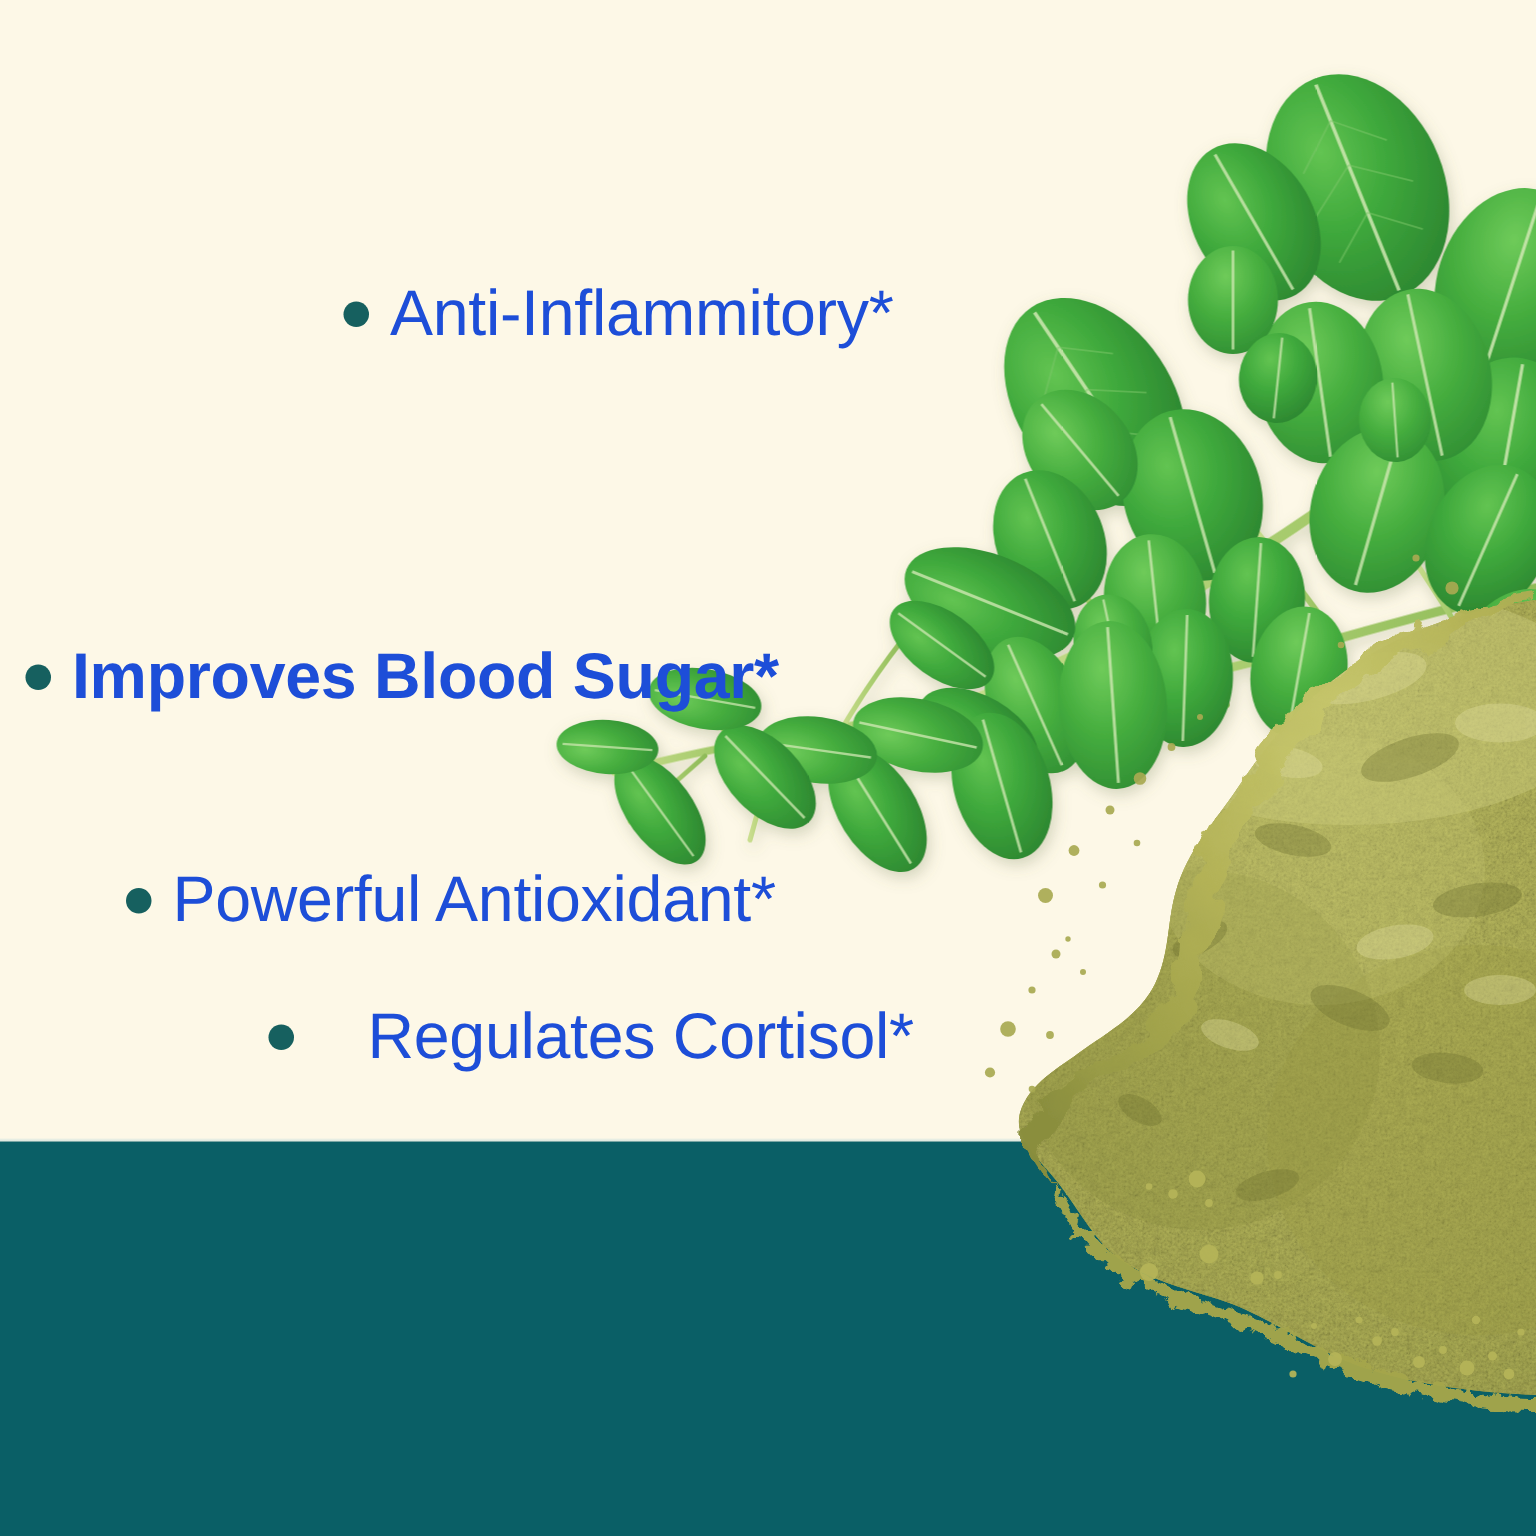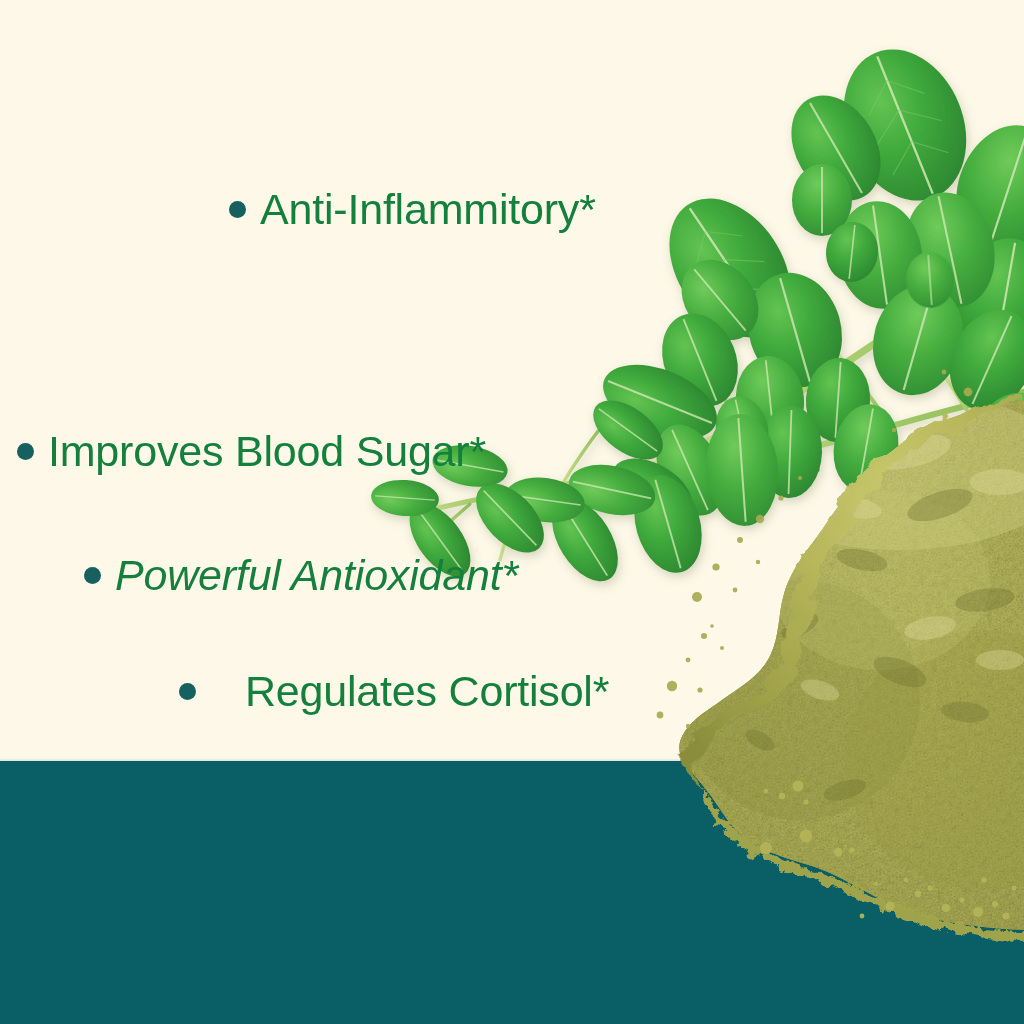--- a/index.html
+++ b/index.html
@@ -47,40 +47,40 @@
     left: 0; top: 0;
     width: 720px;
     height: 761px;
     z-index: 40;
   }
   .benefit-row {
     position: absolute;
     display: flex;
     align-items: center;
     white-space: nowrap;
-    color: #15803d;
+    color: #1d4ed8;
     font-size: 43px;
     font-weight: 400;
     letter-spacing: -0.2px;
   }
   .benefit-bullet {
     display: inline-block;
     width: 17px;
     height: 17px;
     border-radius: 50%;
     background: #16605F;
     margin-right: 14px;
     flex: none;
   }
   .benefit-text { display: inline-block; }
 
   .row-0 { left: 229px; top: 185px; }
   .row-1 { left: 124px; top: 305px; }
-  .row-2 { left: 17px;  top: 427px; }
-  .row-3 { left: 84px;  top: 551px; font-style: italic; }
+  .row-2 { left: 17px;  top: 427px; font-weight: bold; }
+  .row-3 { left: 84px;  top: 576px; }
   .row-4 { left: 179px; top: 667px; gap: 35px; }
 
   
   .art-layer {
     position: absolute;
     left: 0; top: 0;
     width: 1024px;
     height: 1024px;
     z-index: 20;
     pointer-events: none;

